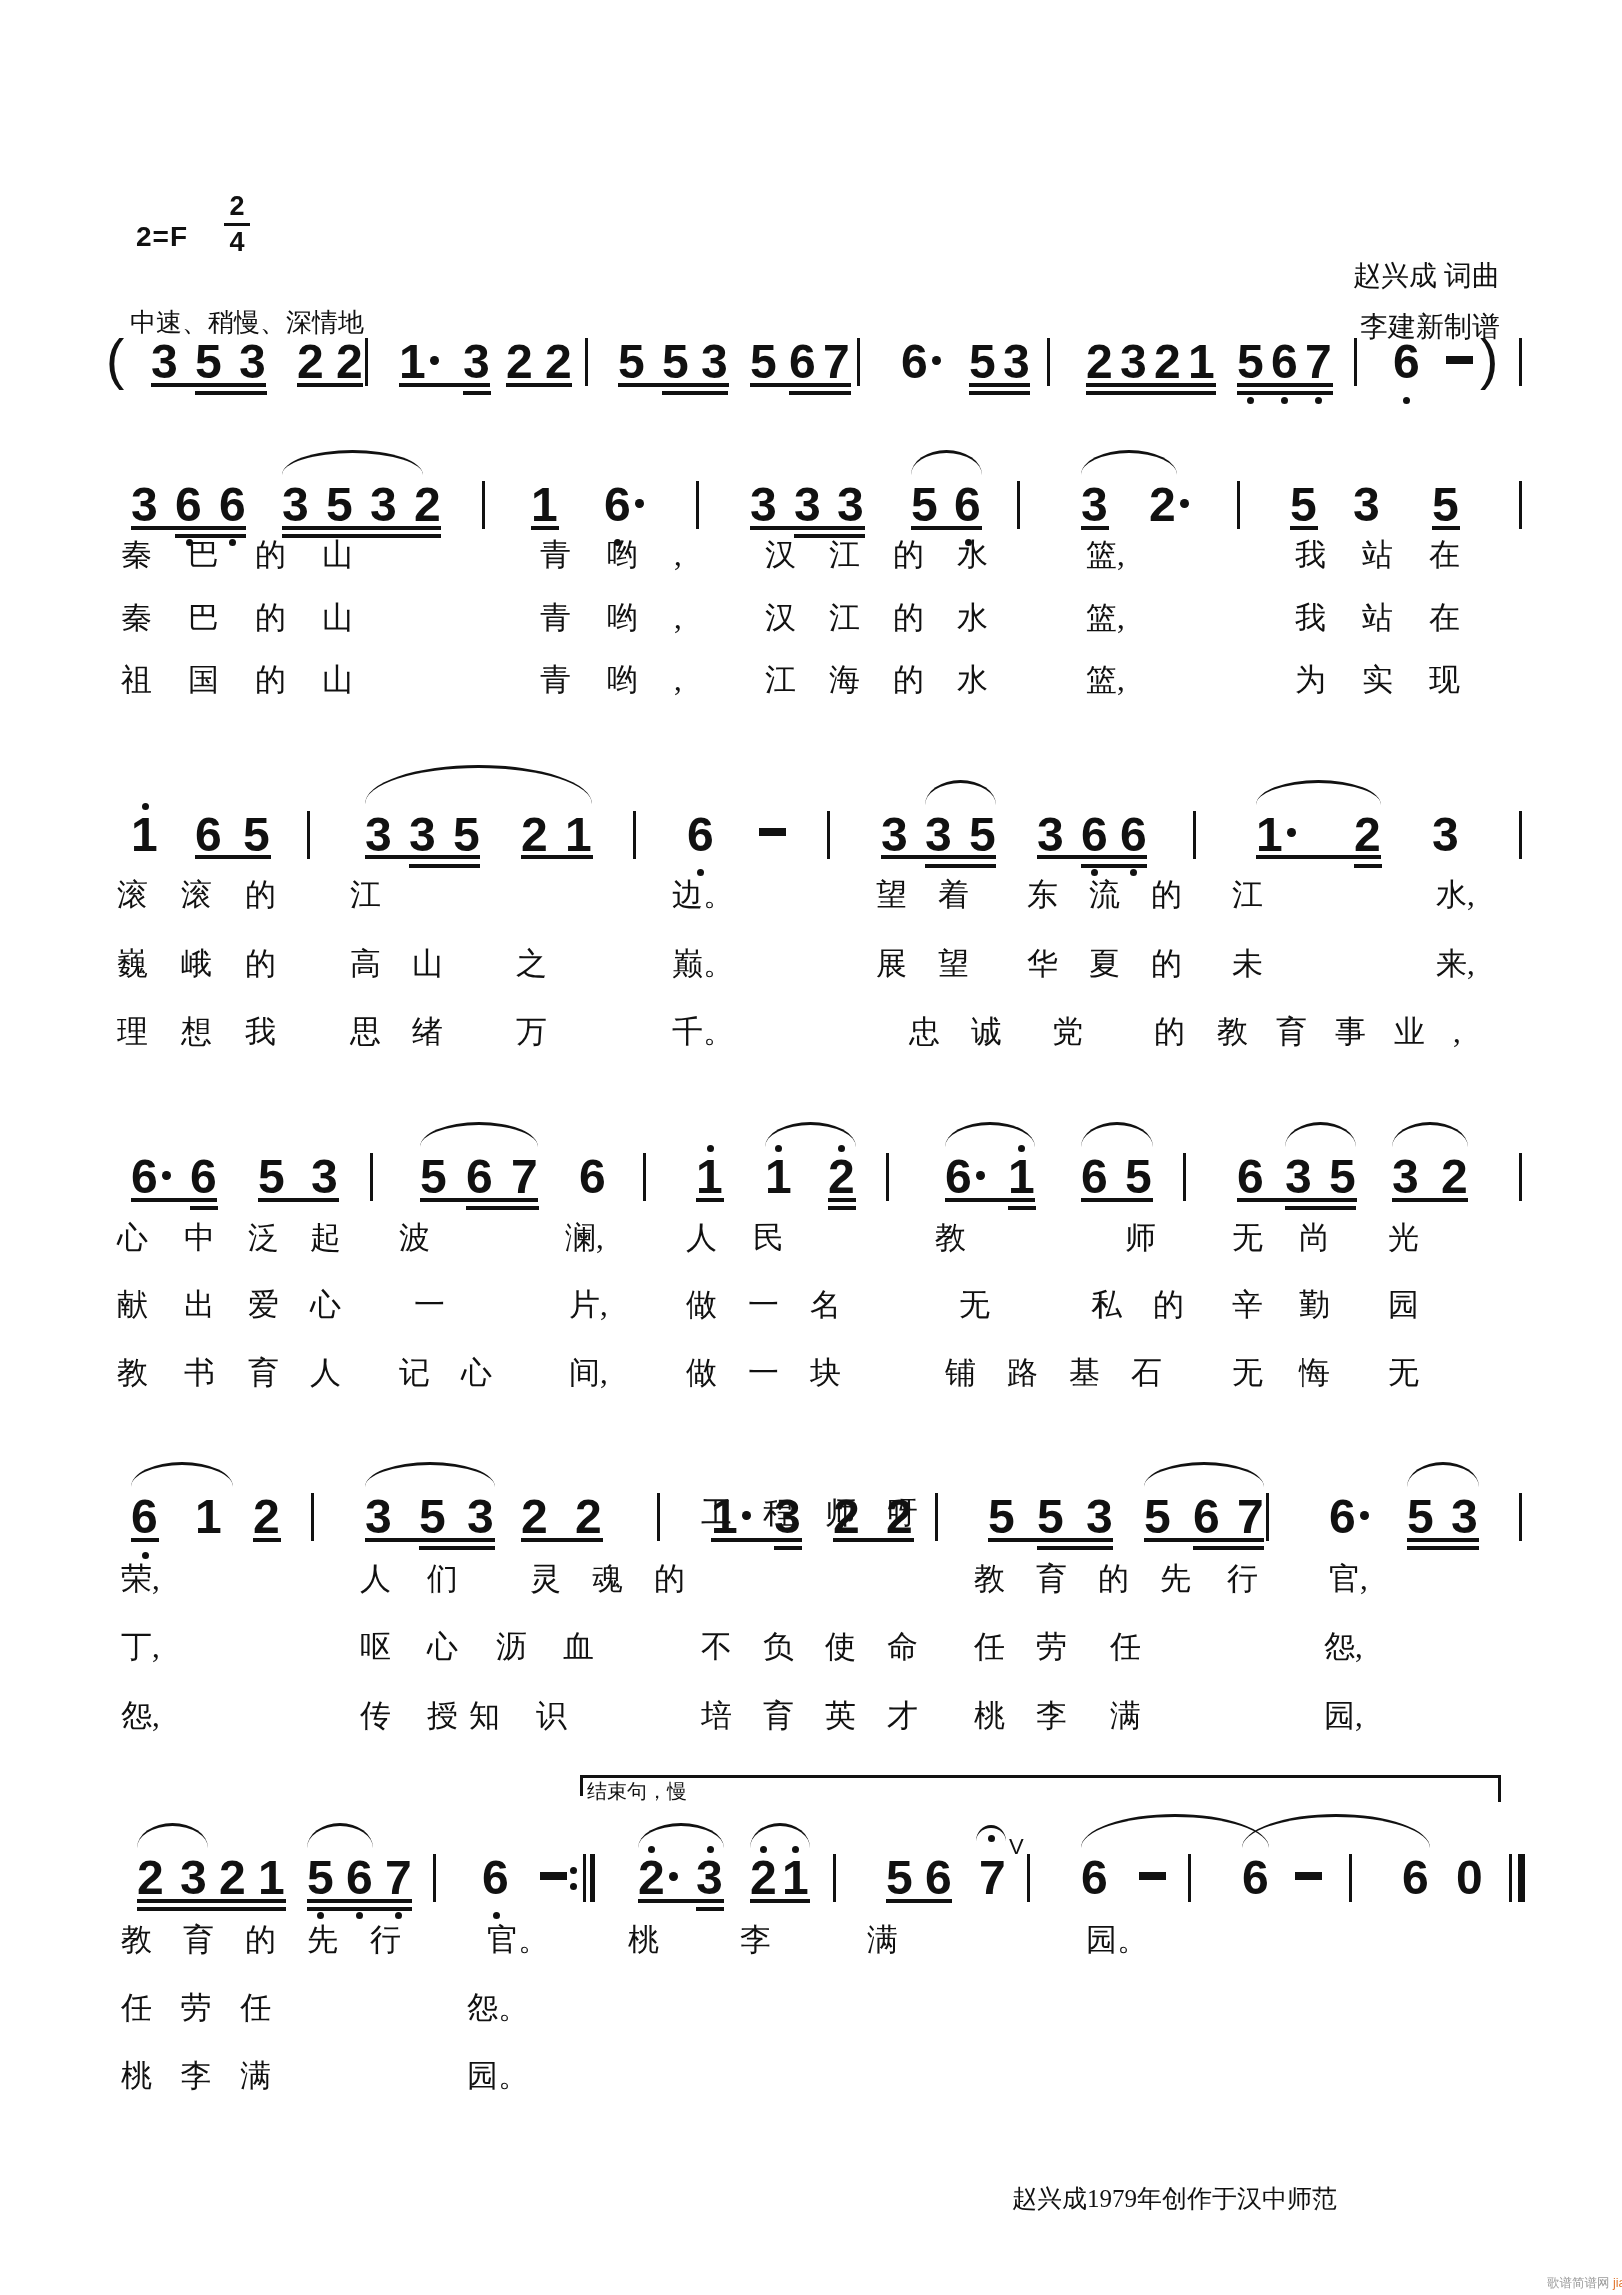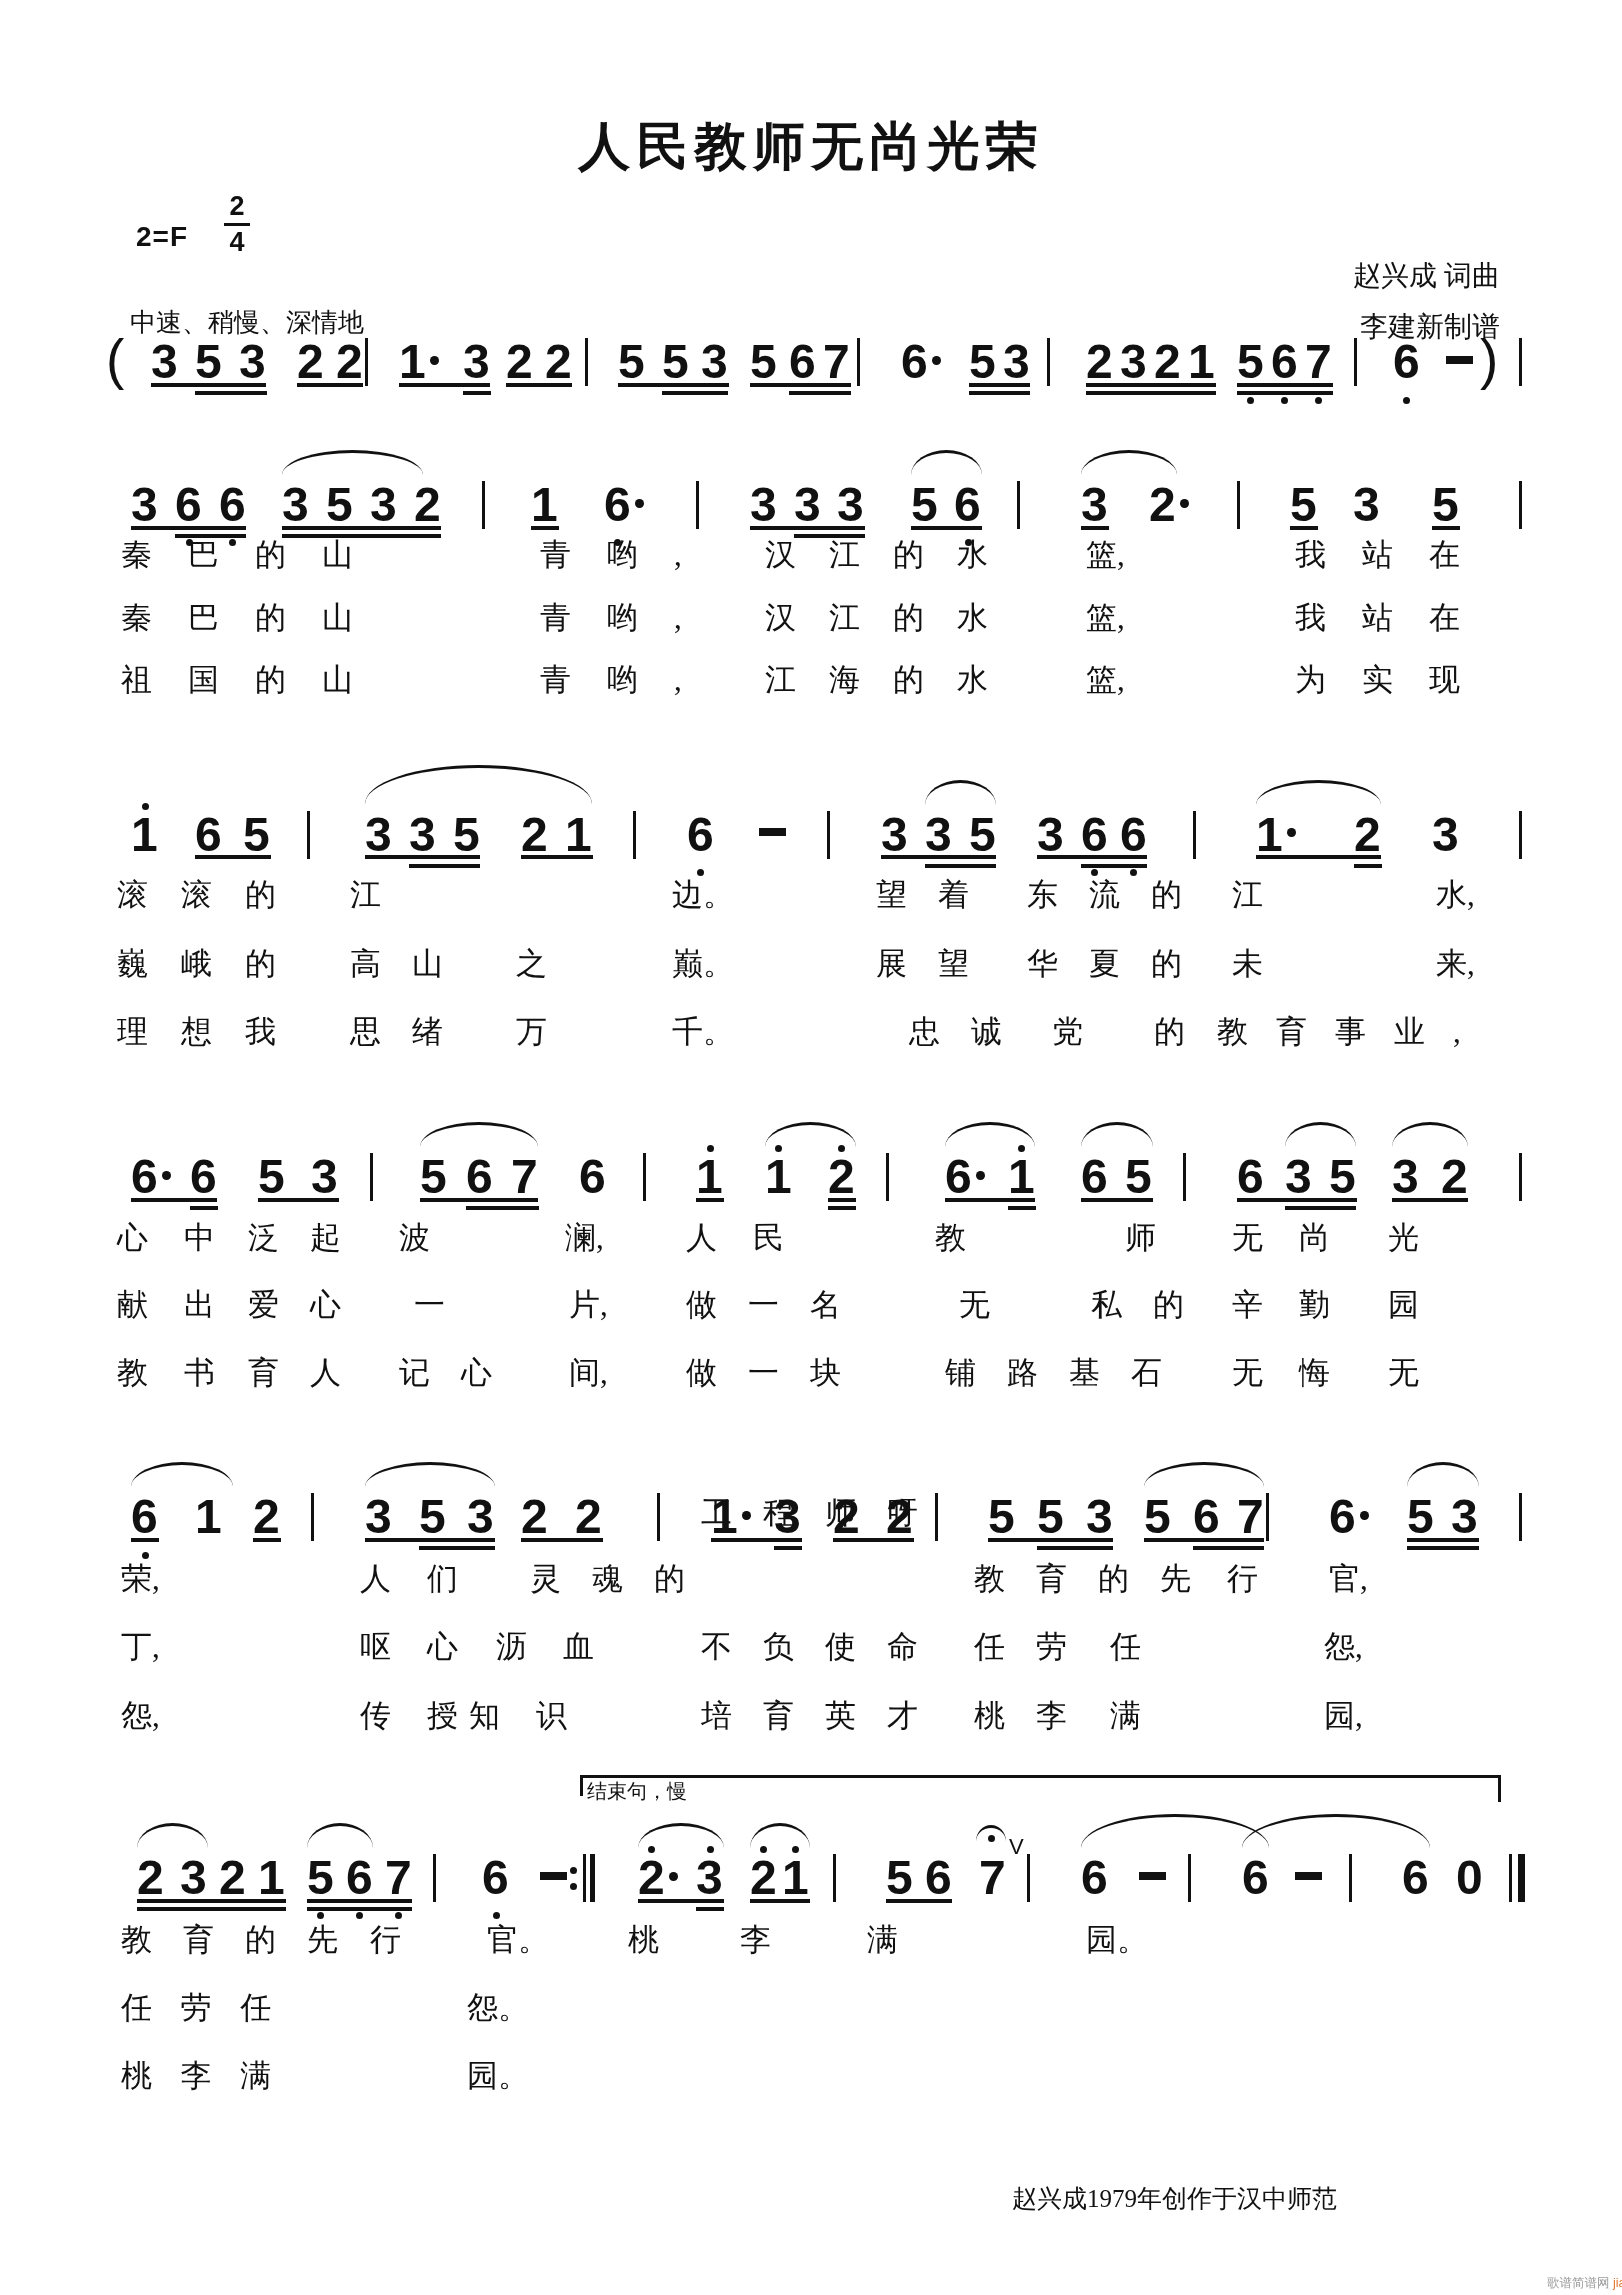--- a/index.html
+++ b/index.html
@@ -27,21 +27,20 @@
   .dashnote{position:absolute;width:27px;height:7.8px;background:#111;}
   .arc{position:absolute;border-top:3.1px solid #111;border-radius:50% 50% 0 0/100% 100% 0 0;}
   .breath{position:absolute;font:400 22px/1 "Liberation Sans",sans-serif;color:#111;}
   .lyr{position:absolute;font:400 31px/1.05 "Liberation Serif",serif;color:#111;white-space:nowrap;}
   .hline{position:absolute;background:#111;}
 </style>
 </head>
 <body>
 
 <div id="page">
-  <div class="title">人民教师无尚光荣</div>
 
   <div class="keysig">2=F</div>
   <div class="frac">
     <span>2</span>
     <span class="bar"></span>
     <span>4</span>
   </div>
 
   <div class="credit" style="top:262px">赵兴成 词曲</div>
   <div class="credit" style="top:313px">李建新制谱</div>

